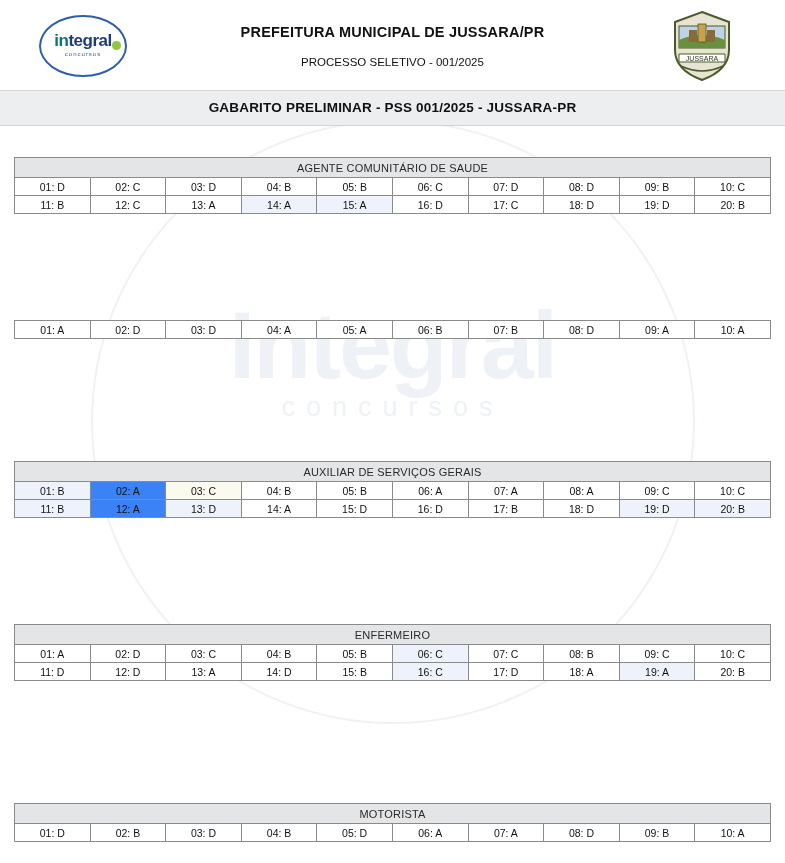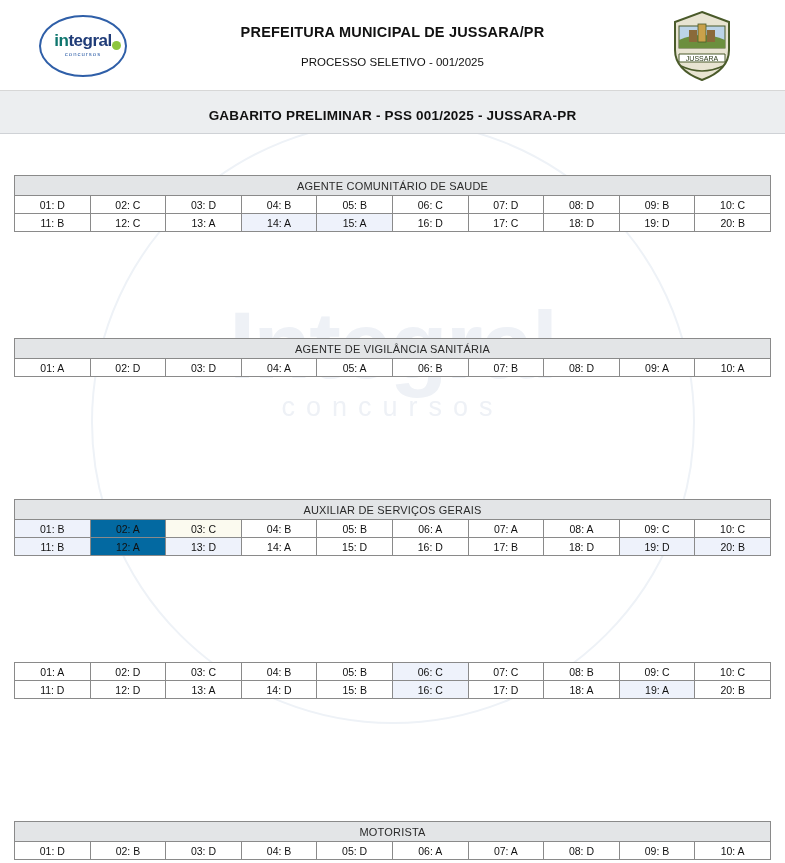--- a/index.html
+++ b/index.html
@@ -143,36 +143,36 @@
     width: 62px;
     height: 72px;
     position: relative;
   }
 
   
   .band {
     background: #eceef0;
     border-bottom: 1px solid #cfd2d6;
     text-align: center;
-    padding: 17px 0 10px 0;
+    padding: 9px 0 10px 0;
   }
   .band-title {
     font-size: 13.5px;
     font-weight: bold;
     letter-spacing: 0.2px;
   }
 
   
   .content {
     padding: 0 14px;
   }
   .block {
     margin-top: 22px;
   }
-  .block.first { margin-top: 41px; }
+  .block.first { margin-top: 31px; }
 
   table.gab {
     width: 100%;
     border-collapse: collapse;
     table-layout: fixed;
   }
   table.gab td, table.gab th {
     border: 1px solid #8a8a8a;
     font-size: 10.5px;
     height: 17px;
@@ -183,21 +183,21 @@
   table.gab th.cargo {
     background: #e3e5e7;
     font-size: 11px;
     font-weight: normal;
     height: 19px;
     letter-spacing: 0.2px;
     color: #2a2a2a;
   }
   td.ans { background: #ffffff; }
   td.tint-blue { background: #eef2fb; }
-  td.tint-grey { background: #0369a1; }
+  td.tint-grey { background: #3b82f6; }
   td.tint-cream { background: #fbfaef; }
 
   .spacer-sm { height: 84px; }
   .spacer-md { height: 100px; }
 </style>
 </head>
 <body>
 
 <div class="watermark">
   <div class="wm-ring"></div>
@@ -277,23 +277,20 @@
         </tr>
       </tbody>
         </table>
     </div>
 
     <div class="spacer-sm"></div>
 
     <div class="block">
       <table class="gab">
         <tbody>
-            <tr>
-          <th class="cargo" colspan="10">AGENTE DE VIGILÂNCIA SANITÁRIA</th>
-        </tr>
         <tr>
           <td class="ans">01: A</td>
           <td class="ans">02: D</td>
           <td class="ans">03: D</td>
           <td class="ans">04: A</td>
           <td class="ans">05: A</td>
           <td class="ans">06: B</td>
           <td class="ans">07: B</td>
           <td class="ans">08: D</td>
           <td class="ans">09: A</td>
@@ -337,20 +334,23 @@
         </tr>
       </tbody>
         </table>
     </div>
 
     <div class="spacer-sm"></div>
 
     <div class="block">
       <table class="gab">
         <tbody>
+            <tr>
+          <th class="cargo" colspan="10">ENFERMEIRO</th>
+        </tr>
         <tr>
           <td class="ans">01: A</td>
           <td class="ans">02: D</td>
           <td class="ans">03: C</td>
           <td class="ans">04: B</td>
           <td class="ans">05: B</td>
           <td class="tint-blue">06: C</td>
           <td class="ans">07: C</td>
           <td class="ans">08: B</td>
           <td class="ans">09: C</td>

